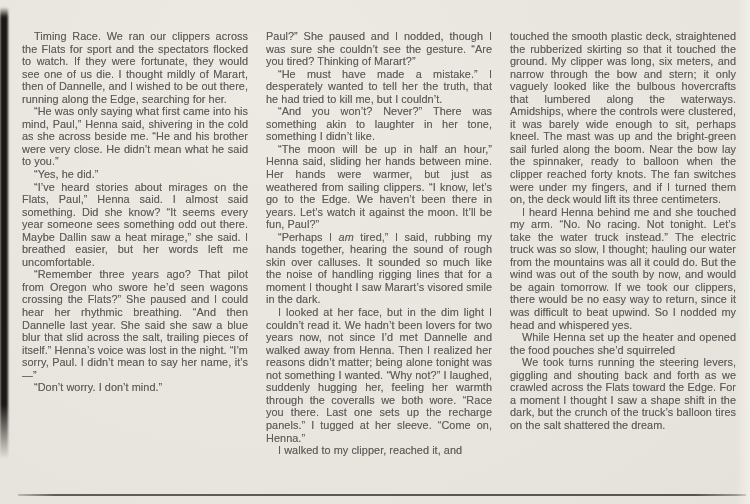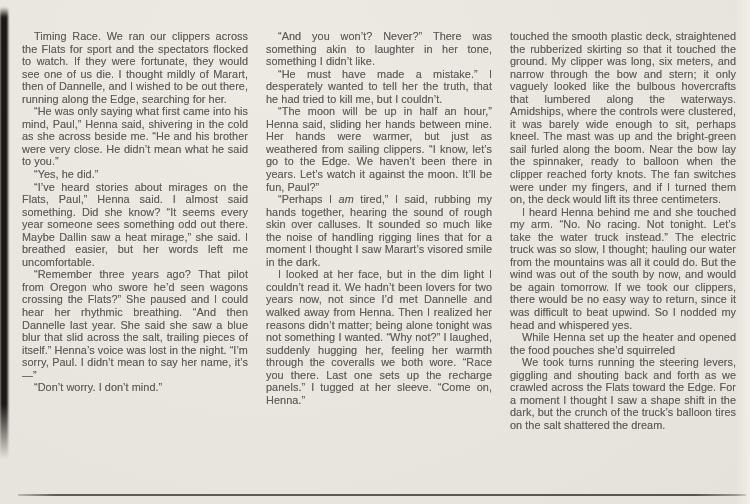--- a/index.html
+++ b/index.html
@@ -74,25 +74,27 @@
   <div class="columns">
     <div class="col">
         <p class="indent"><span>Timing Race. We ran our clippers across the Flats for sport and the spectators flocked to watch. If they were fortunate, they would see one of us die. I thought mildly of Marart, then of Dannelle, and I wished to be out there, running along the Edge, searching for her.</span></p>
         <p class="indent"><span>“He was only saying what first came into his mind, Paul,” Henna said, shivering in the cold as she across beside me. “He and his brother were very close. He didn’t mean what he said to you.”</span></p>
         <p class="indent"><span>“Yes, he did.”</span></p>
         <p class="indent"><span>“I’ve heard stories about mirages on the Flats, Paul,” Henna said. I almost said something. Did she know? “It seems every year someone sees something odd out there. Maybe Dallin saw a heat mirage,” she said. I breathed easier, but her words left me uncomfortable.</span></p>
         <p class="indent"><span>“Remember three years ago? That pilot from Oregon who swore he’d seen wagons crossing the Flats?” She paused and I could hear her rhythmic breathing. “And then Dannelle last year. She said she saw a blue blur that slid across the salt, trailing pieces of itself.” Henna’s voice was lost in the night. “I’m sorry, Paul. I didn’t mean to say her name, it’s—”</span></p>
         <p class="indent"><span>“Don’t worry. I don’t mind.”</span></p>
       </div>
     <div class="col">
+        <p><span>Paul?” She paused and I nodded, though I was sure she couldn’t see the gesture. “Are you tired? Thinking of Marart?”</span></p>
+        <p class="indent"><span>“He must have made a mistake.” I desperately wanted to tell her the truth, that he had tried to kill me, but I couldn’t.</span></p>
         <p class="indent"><span>“And you won’t? Never?” There was something akin to laughter in her tone, something I didn’t like.</span></p>
-        <p class="indent"><span>“He must have made a mistake.” I desperately wanted to tell her the truth, that he had tried to kill me, but I couldn’t.</span></p>
         <p class="indent"><span>“The moon will be up in half an hour,” Henna said, sliding her hands between mine. Her hands were warmer, but just as weathered from sailing clippers. “I know, let’s go to the Edge. We haven’t been there in years. Let’s watch it against the moon. It’ll be fun, Paul?”</span></p>
         <p class="indent"><span>“Perhaps I </span><em>am</em><span> tired,” I said, rubbing my hands together, hearing the sound of rough skin over calluses. It sounded so much like the noise of handling rigging lines that for a moment I thought I saw Marart’s visored smile in the dark.</span></p>
         <p class="indent"><span>I looked at her face, but in the dim light I couldn’t read it. We hadn’t been lovers for two years now, not since I’d met Dannelle and walked away from Henna. Then I realized her reasons didn’t matter; being alone tonight was not something I wanted. “Why not?” I laughed, suddenly hugging her, feeling her warmth through the coveralls we both wore. “Race you there. Last one sets up the recharge panels.” I tugged at her sleeve. “Come on, Henna.”</span></p>
+        <p class="indent"><span>I walked to my clipper, reached it, and</span></p>
       </div>
     <div class="col">
         <p><span>touched the smooth plastic deck, straightened the rubberized skirting so that it touched the ground. My clipper was long, six meters, and narrow through the bow and stern; it only vaguely looked like the bulbous hovercrafts that lumbered along the waterways. Amidships, where the controls were clustered, it was barely wide enough to sit, perhaps kneel. The mast was up and the bright-green sail furled along the boom. Near the bow lay the spinnaker, ready to balloon when the clipper reached forty knots. The fan switches were under my fingers, and if I turned them on, the deck would lift its three centimeters.</span></p>
         <p class="indent"><span>I heard Henna behind me and she touched my arm. “No. No racing. Not tonight. Let’s take the water truck instead.” The electric truck was so slow, I thought; hauling our water from the mountains was all it could do. But the wind was out of the south by now, and would be again tomorrow. If we took our clippers, there would be no easy way to return, since it was difficult to beat upwind. So I nodded my head and whispered yes.</span></p>
         <p class="indent"><span>While Henna set up the heater and opened the food pouches she’d squirreled</span></p>
         <p class="indent"><span>We took turns running the steering levers, giggling and shouting back and forth as we crawled across the Flats toward the Edge. For a moment I thought I saw a shape shift in the dark, but the crunch of the truck’s balloon tires on the salt shattered the dream.</span></p>
       </div>
   </div>
   <div class="bottom-rule"></div>
   <div class="right-edge-shade"></div>

